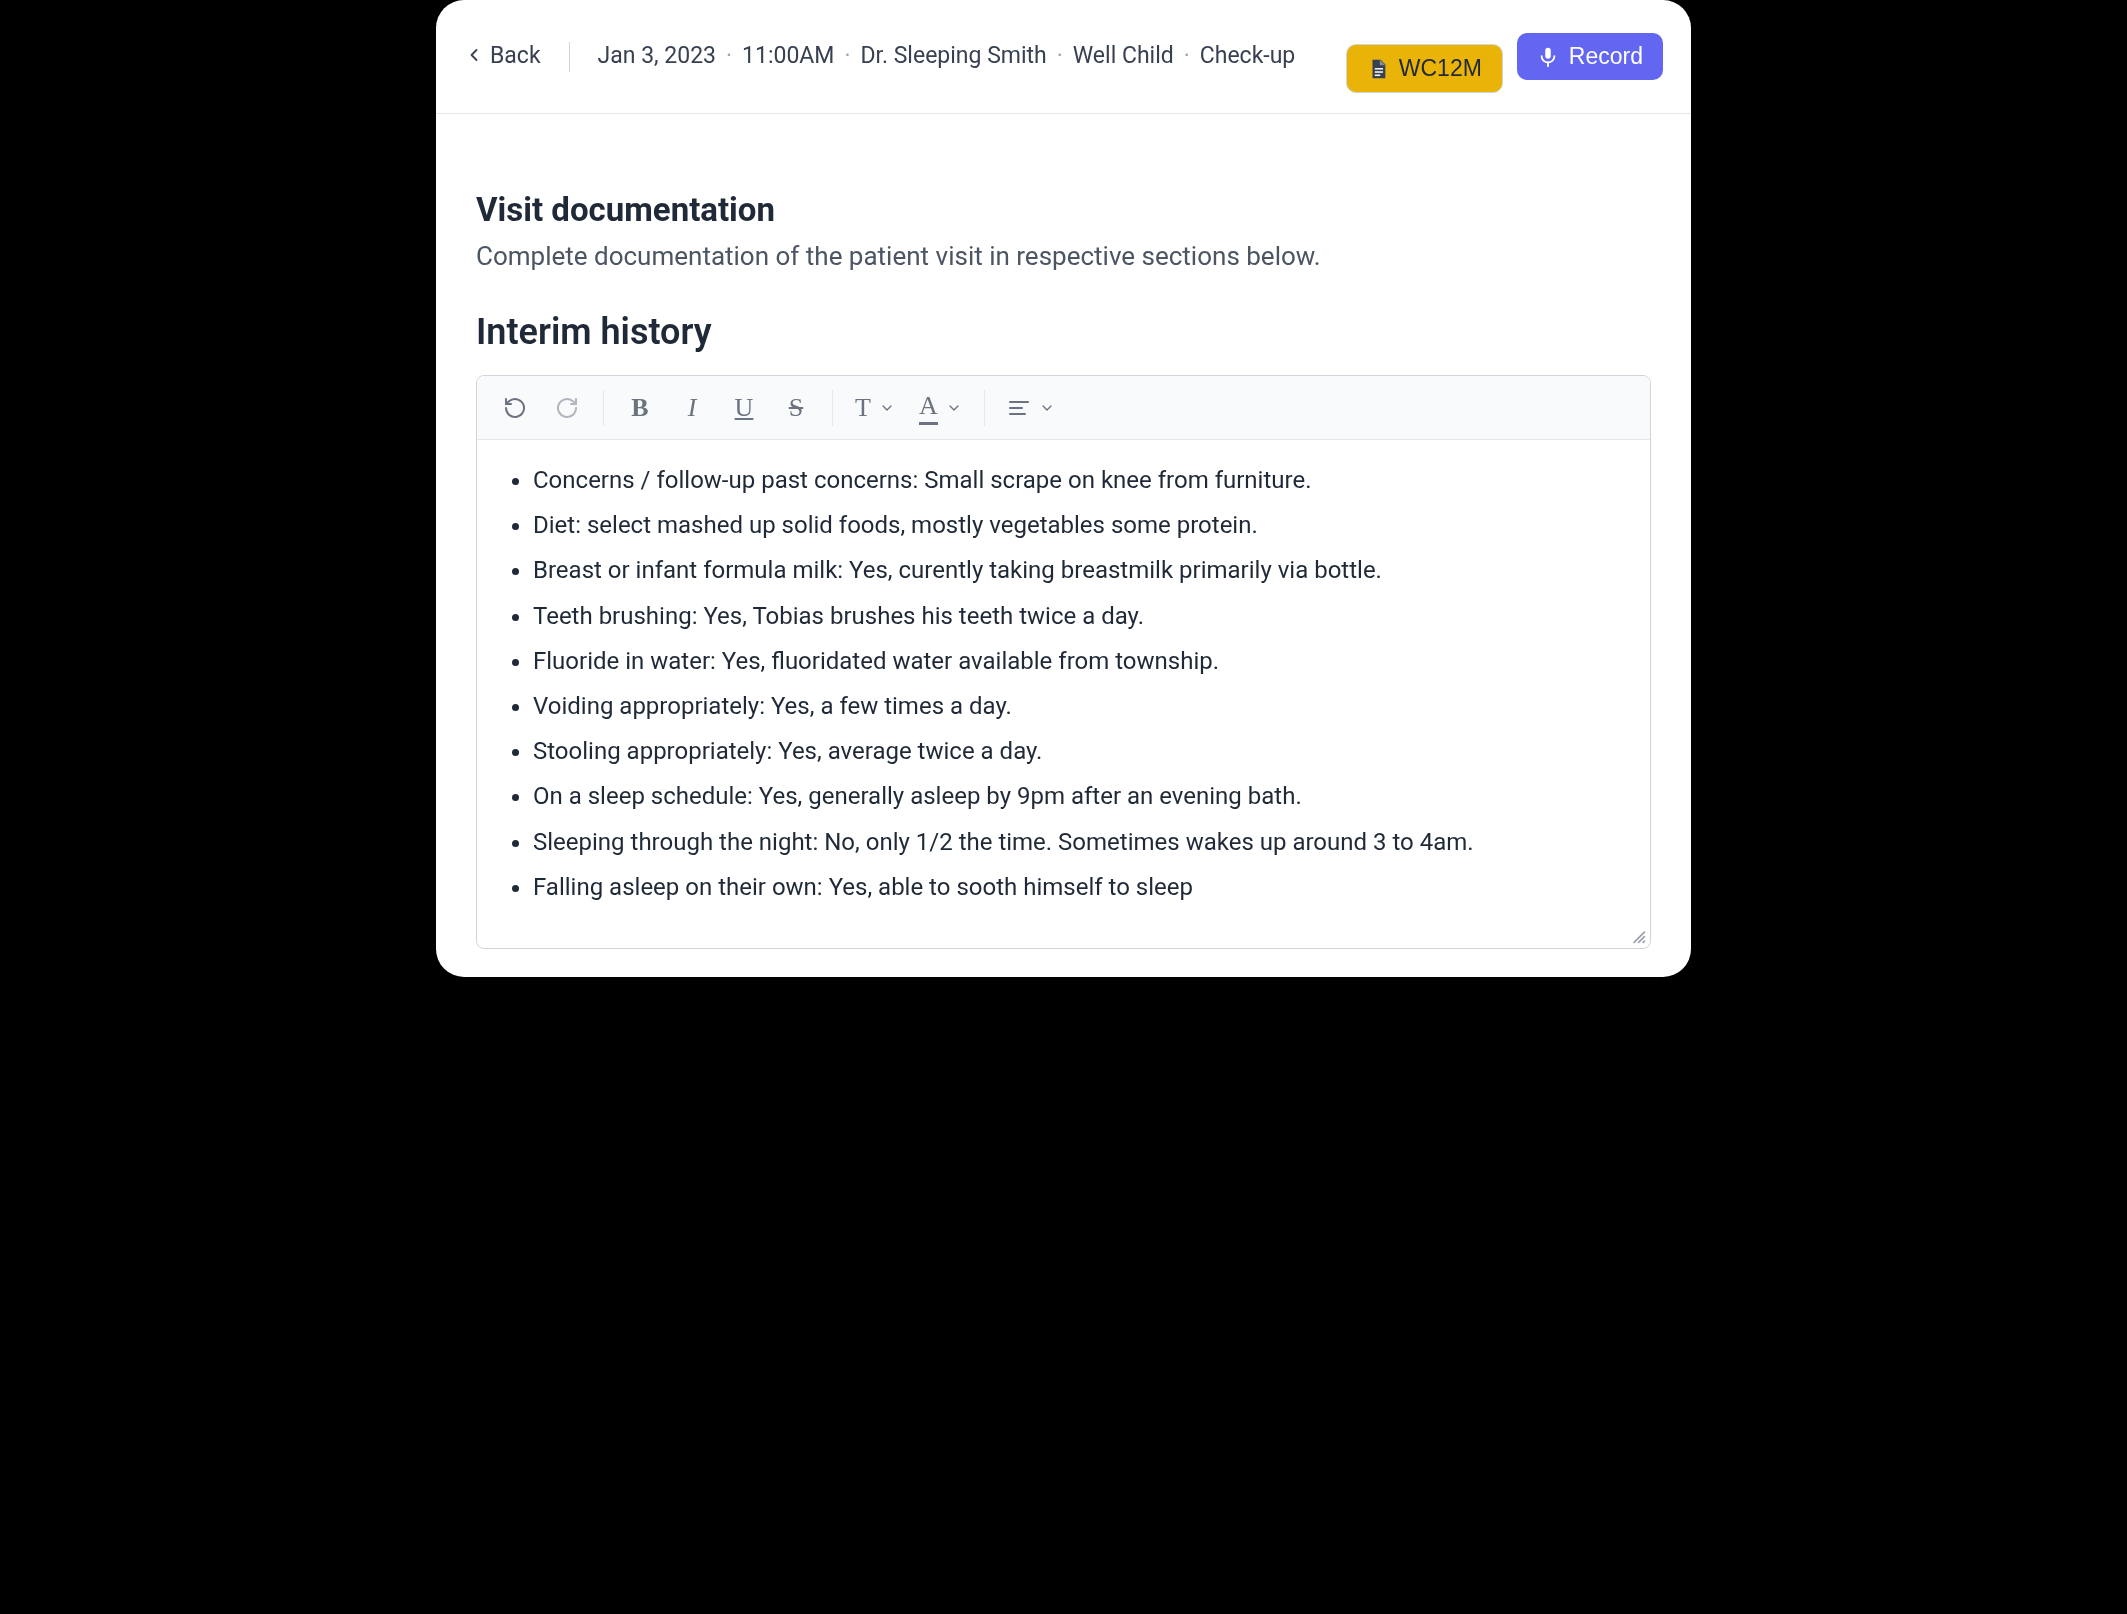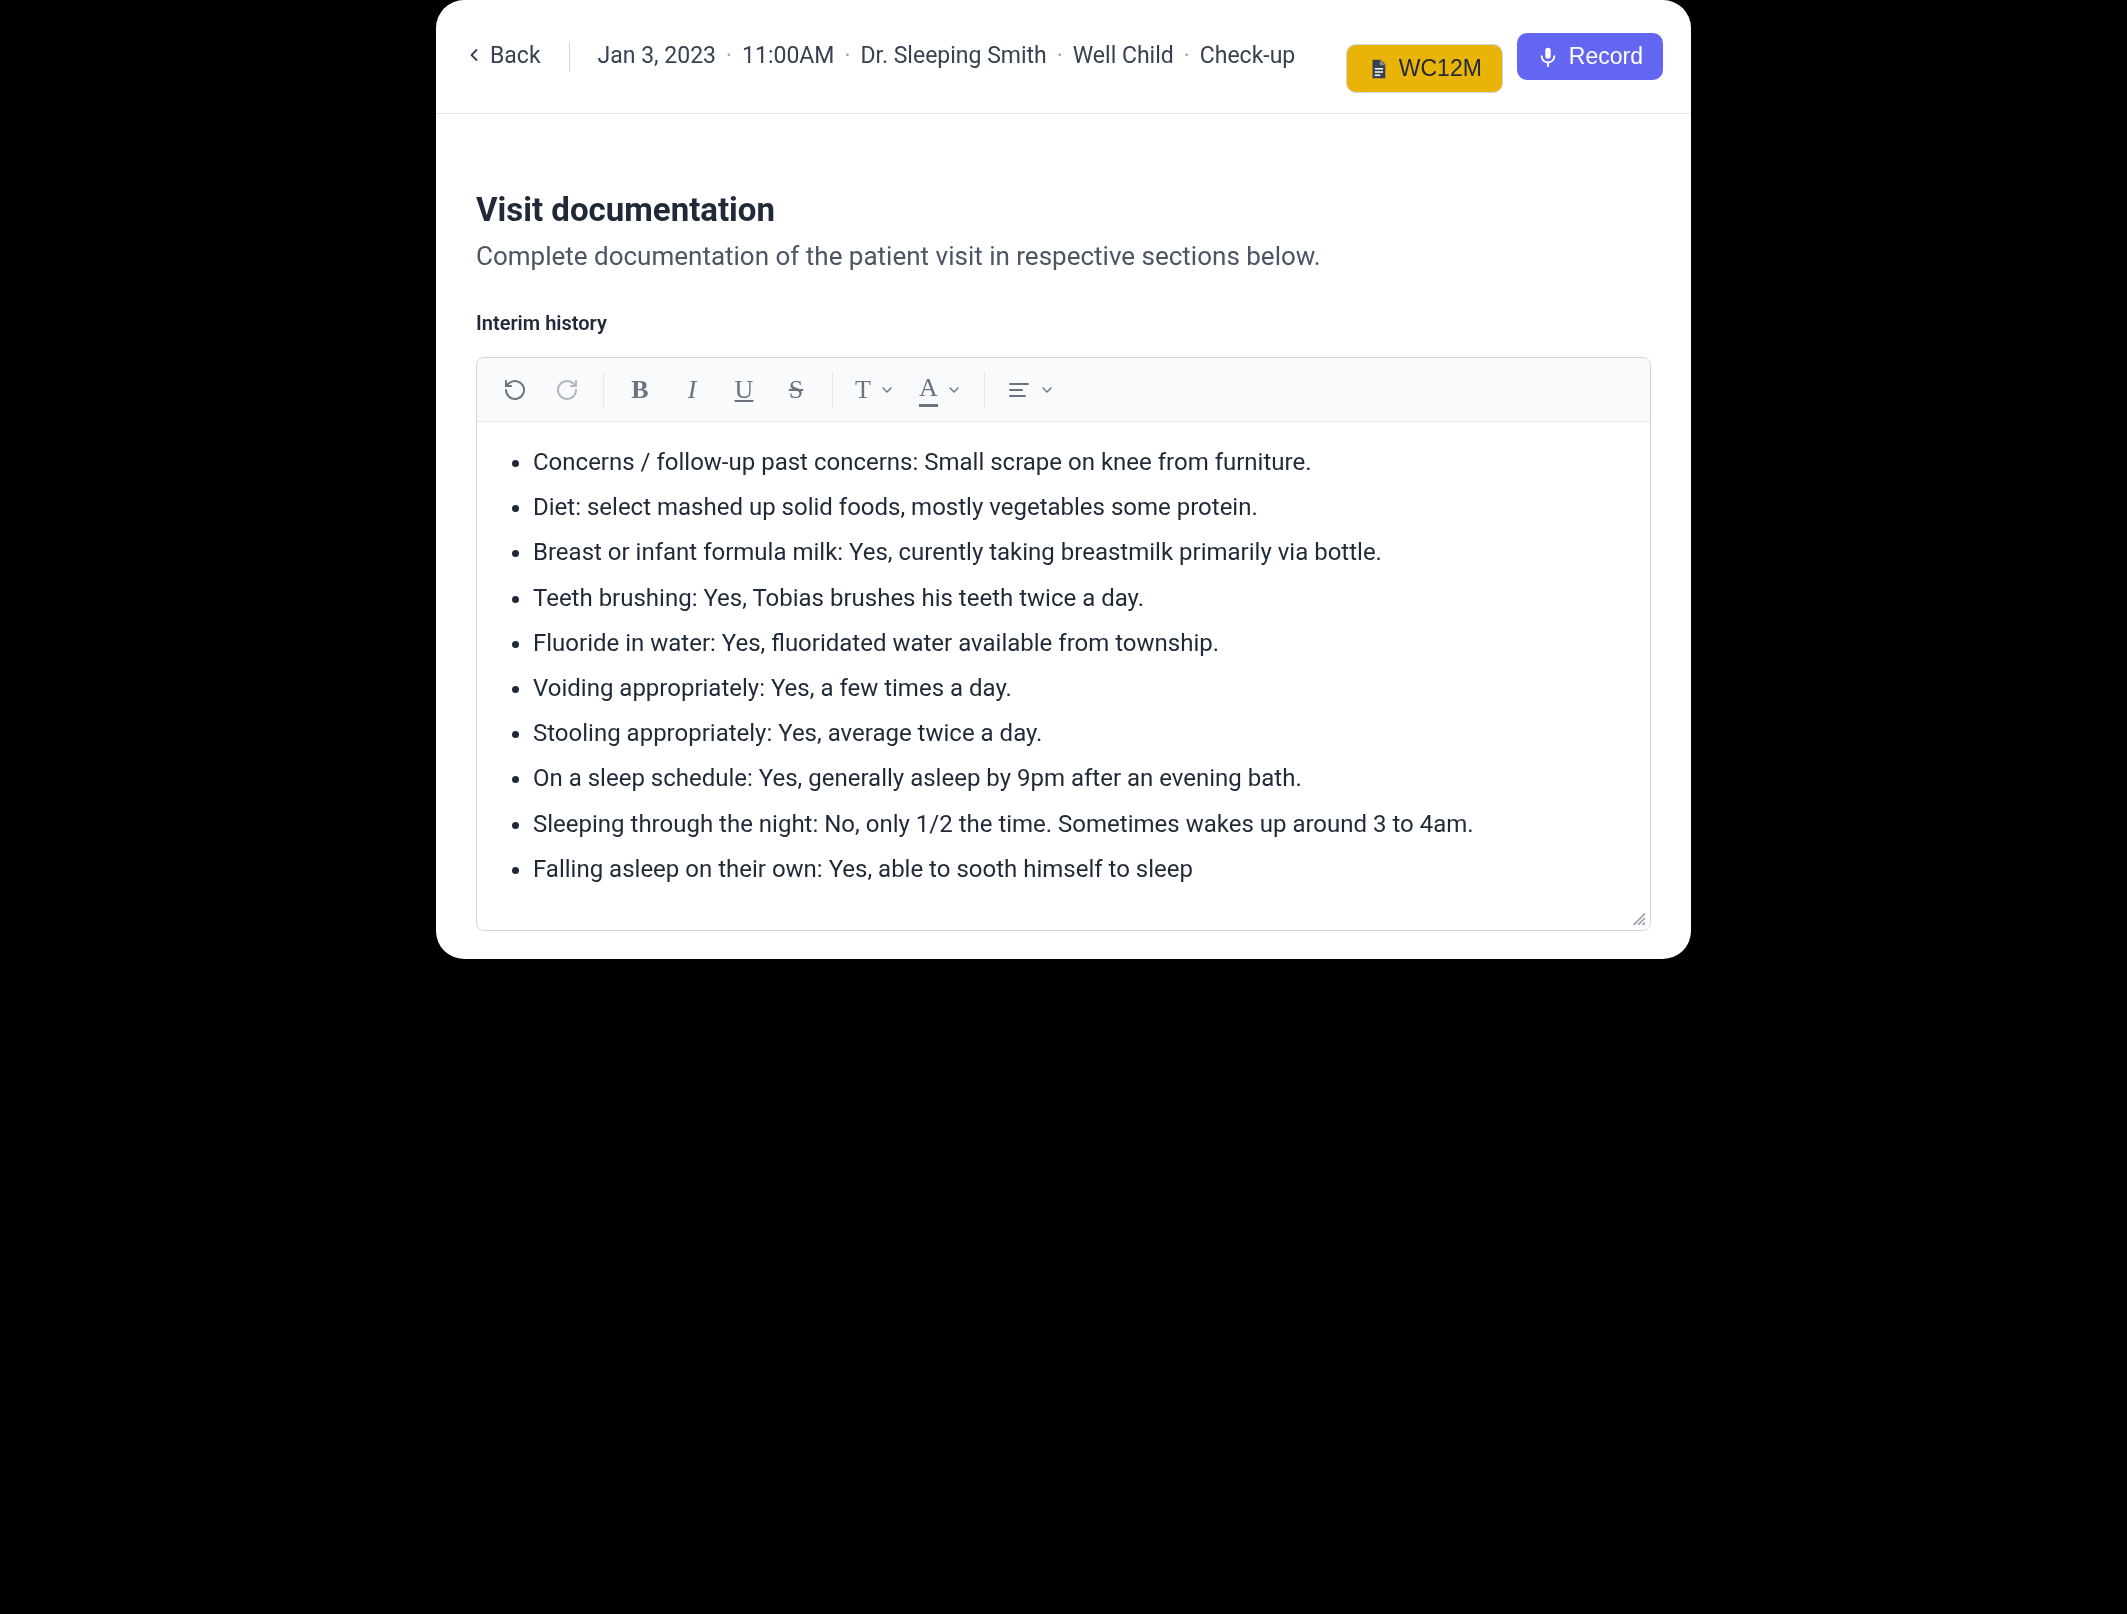--- a/index.html
+++ b/index.html
@@ -89,21 +89,21 @@
     color: #1f2937;
     margin-bottom: 12px;
     margin-top: 40px;
   }
   .subtitle {
     font-size: 26px;
     color: #4b5563;
     margin-bottom: 40px;
   }
   h2 {
-    font-size: 20px;
+    font-size: 36px;
     font-weight: 600;
     color: #1f2937;
     margin-bottom: 22px;
   }
   .editor {
     border: 1px solid #d1d5db;
     border-radius: 8px;
     overflow: hidden;
   }
   .toolbar {

